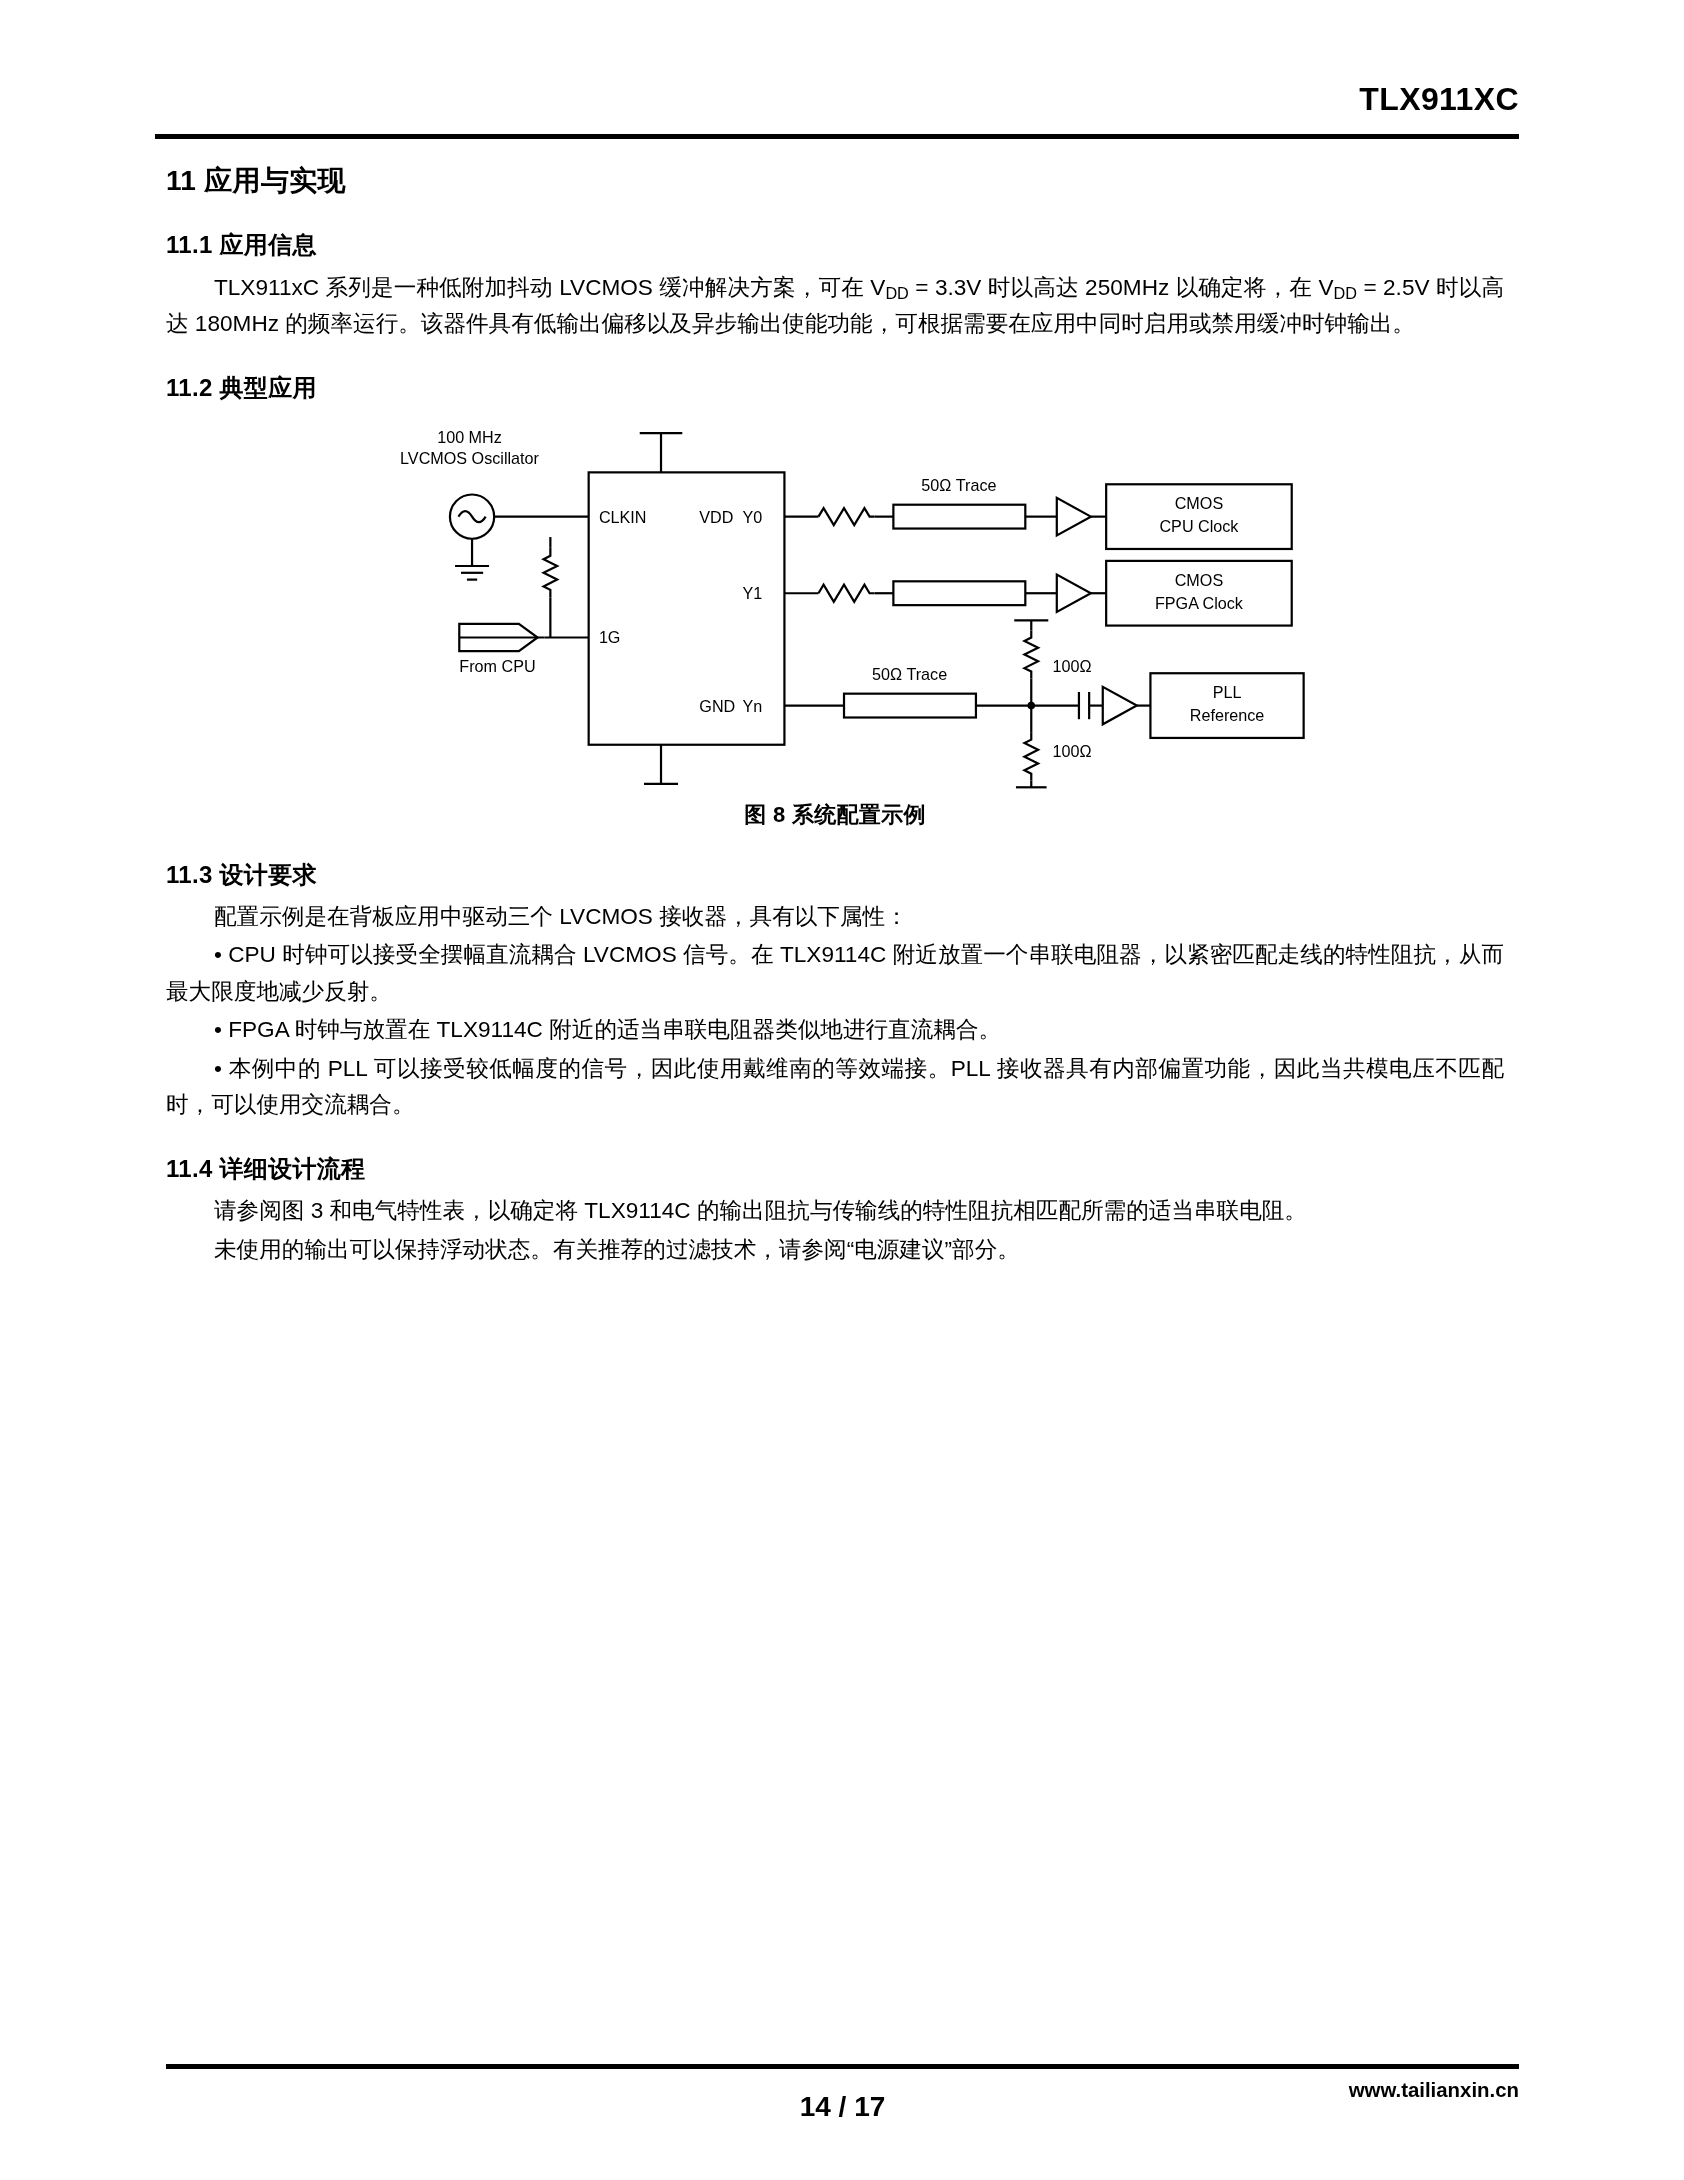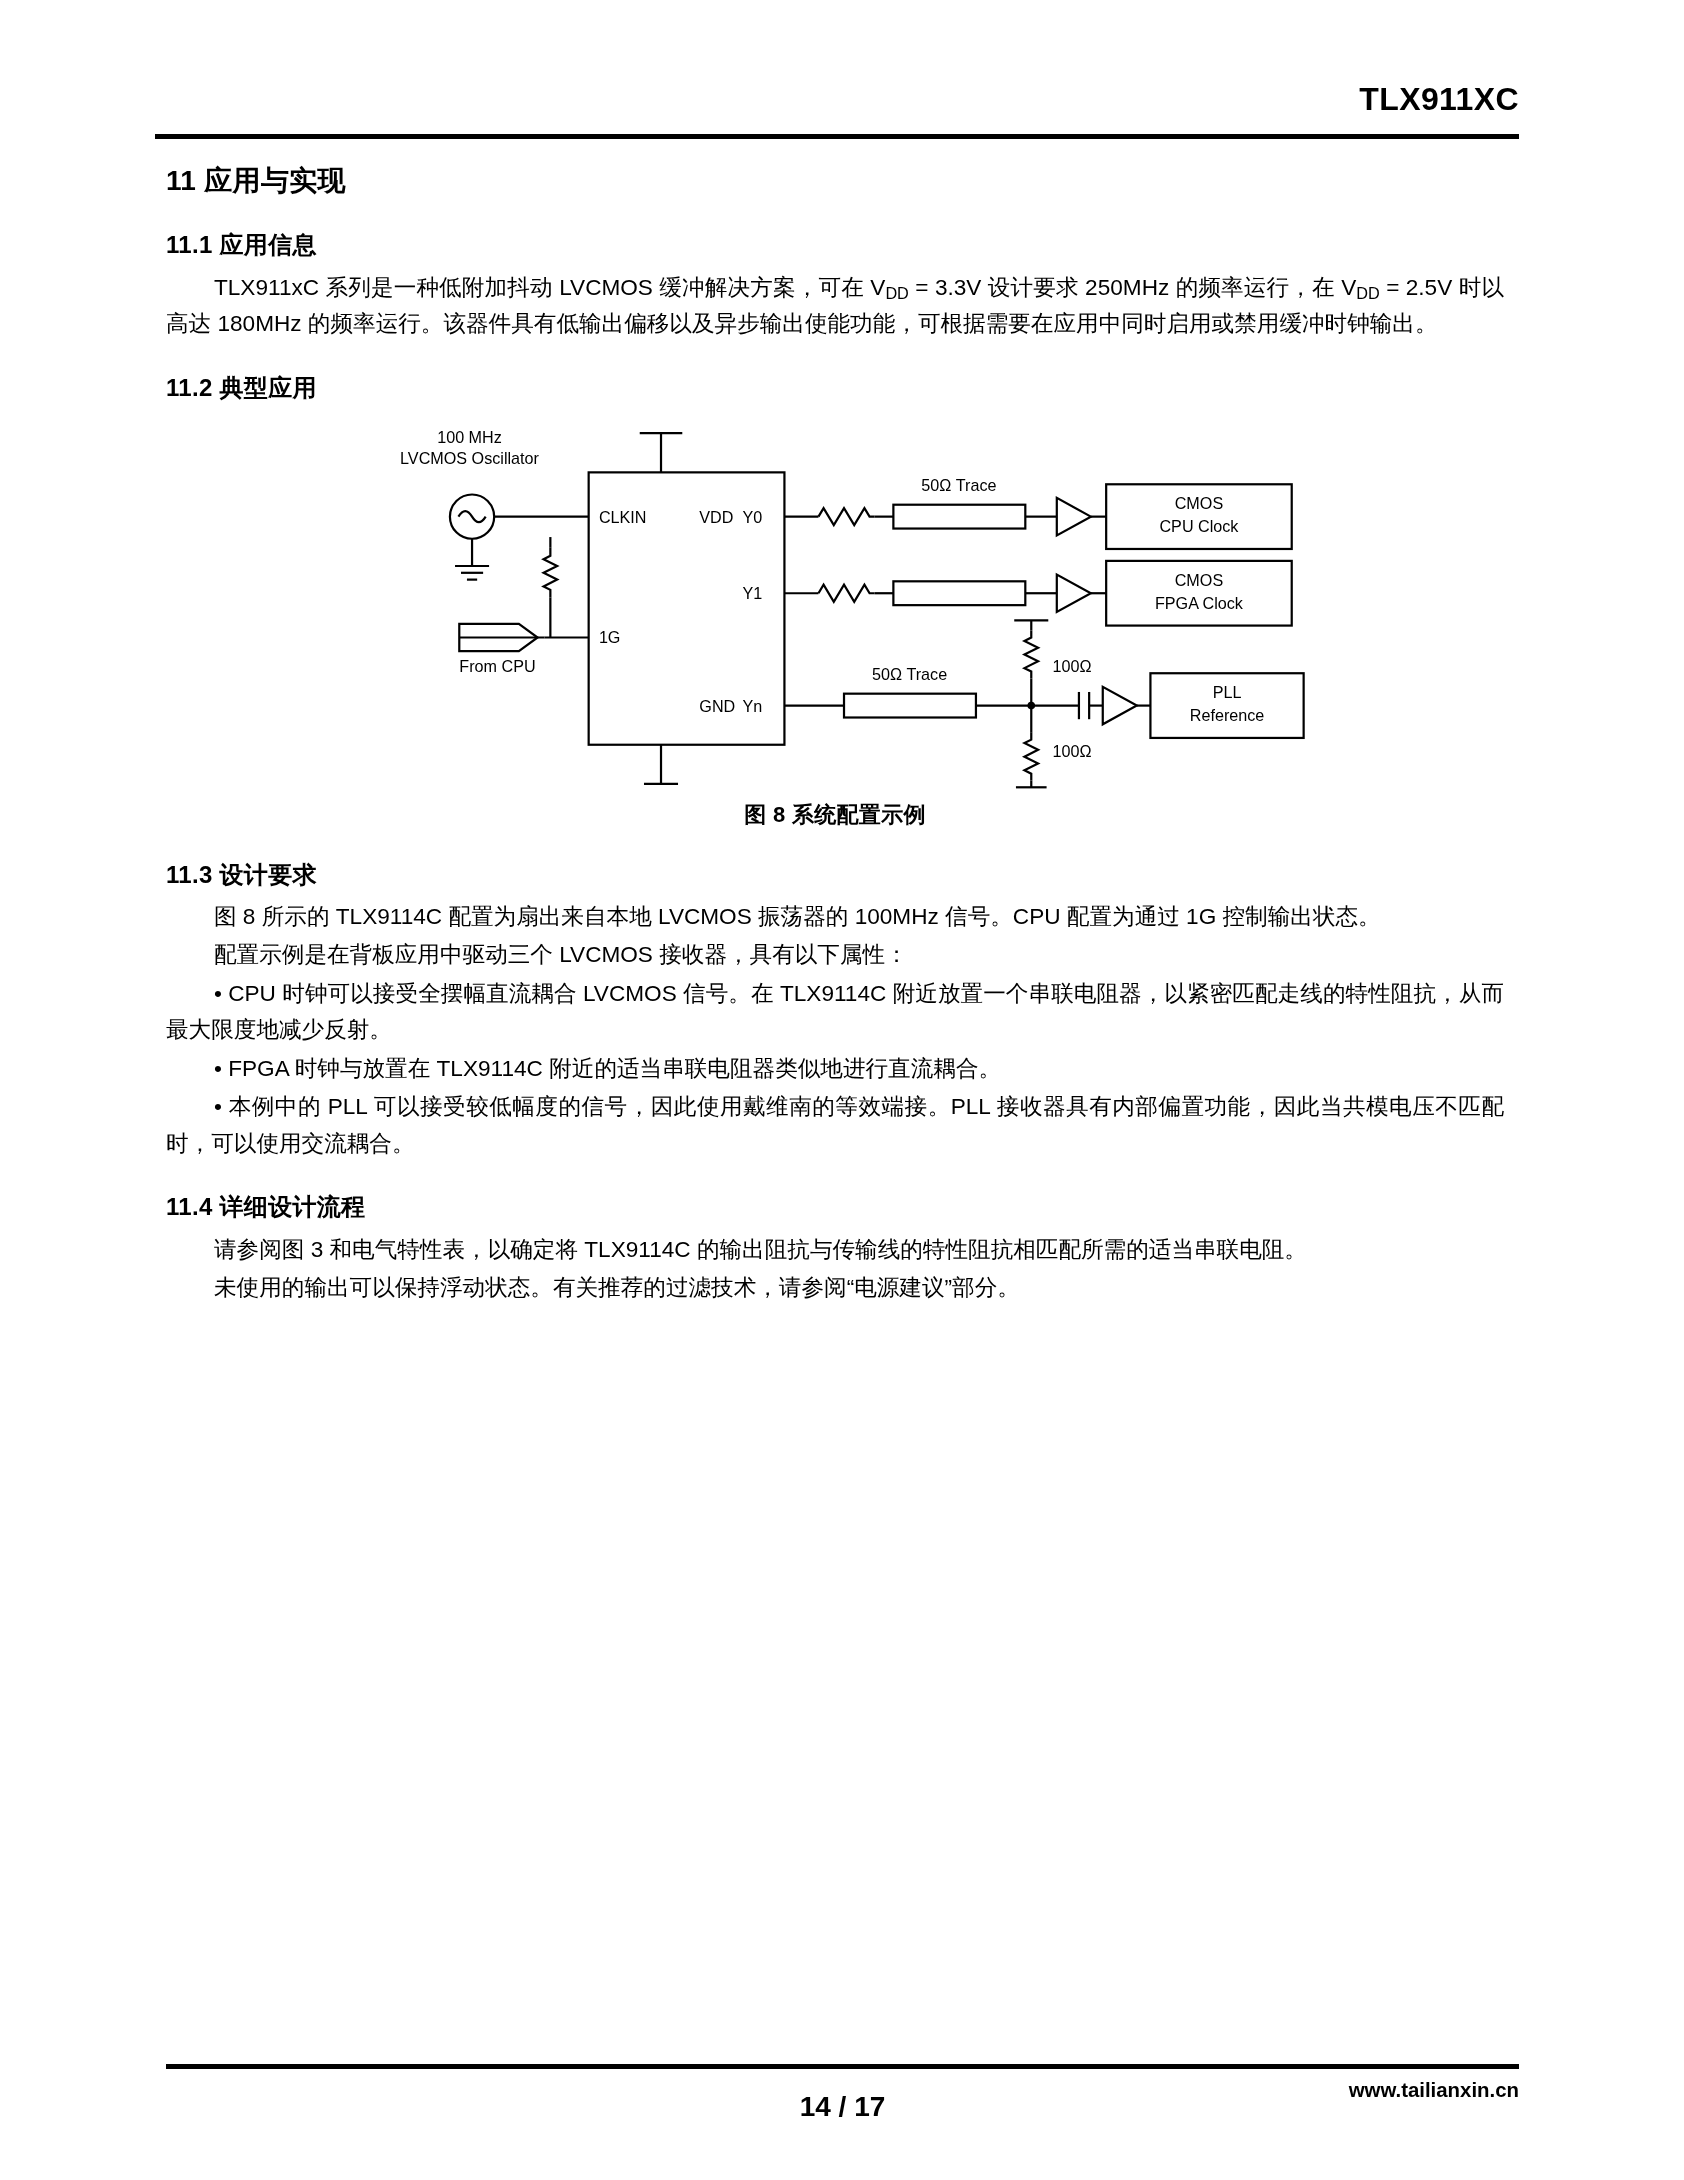--- a/index.html
+++ b/index.html
@@ -129,21 +129,21 @@
   <div class="header">
     <div class="header-title">TLX911XC</div>
     <div class="header-rule"></div>
   </div>
 
   <div class="content">
 
     <h2 class="sec">11 应用与实现</h2>
 
     <h3 class="subsec">11.1 应用信息</h3>
-    <p class="body indent"><span>TLX911xC 系列是一种低附加抖动 LVCMOS 缓冲解决方案，可在 V</span><sub>DD</sub><span> = 3.3V 设计要求 250MHz 的频率运行，在 V</span><sub>DD</sub><span> = 2.5V 时以高达 180MHz 的频率运行。该器件具有低输出偏移以及异步输出使能功能，可根据需要在应用中同时启用或禁用缓冲时钟输出。</span></p>
+    <p class="body indent"><span>TLX911xC 系列是一种低附加抖动 LVCMOS 缓冲解决方案，可在 V</span><sub>DD</sub><span> = 3.3V 时以高达 250MHz 以确定将，在 V</span><sub>DD</sub><span> = 2.5V 时以高达 180MHz 的频率运行。该器件具有低输出偏移以及异步输出使能功能，可根据需要在应用中同时启用或禁用缓冲时钟输出。</span></p>
 
     <h3 class="subsec">11.2 典型应用</h3>
 
     <div class="figure">
       <svg width="1005" height="366" viewBox="0 0 1180 430">
         <g stroke="#000" fill="none" stroke-width="2.6">
 
           <circle cx="163" cy="110" r="26"></circle>
           <path d="M147 110 q8 -13 16 0 q8 13 16 0" stroke-width="2.6"></path>
 
@@ -237,21 +237,20 @@
           <text x="1017" y="191" text-anchor="middle">CMOS</text>
           <text x="1017" y="218" text-anchor="middle">FPGA Clock</text>
           <text x="1050" y="323" text-anchor="middle">PLL</text>
           <text x="1050" y="350" text-anchor="middle">Reference</text>
         </g>
       </svg>
       <div class="figcaption">图 8 系统配置示例</div>
     </div>
 
     <h3 class="subsec">11.3 设计要求</h3>
-    <p class="body indent">图 8 所示的 TLX9114C 配置为扇出来自本地 LVCMOS 振荡器的 100MHz 信号。CPU 配置为通过 1G 控制输出状态。</p>
     <p class="body indent">配置示例是在背板应用中驱动三个 LVCMOS 接收器，具有以下属性：</p>
     <p class="body bullet">• CPU 时钟可以接受全摆幅直流耦合 LVCMOS 信号。在 TLX9114C 附近放置一个串联电阻器，以紧密匹配走线的特性阻抗，从而最大限度地减少反射。</p>
     <p class="body bullet">• FPGA 时钟与放置在 TLX9114C 附近的适当串联电阻器类似地进行直流耦合。</p>
     <p class="body bullet">• 本例中的 PLL 可以接受较低幅度的信号，因此使用戴维南的等效端接。PLL 接收器具有内部偏置功能，因此当共模电压不匹配时，可以使用交流耦合。</p>
 
     <h3 class="subsec">11.4 详细设计流程</h3>
     <p class="body indent">请参阅图 3 和电气特性表，以确定将 TLX9114C 的输出阻抗与传输线的特性阻抗相匹配所需的适当串联电阻。</p>
     <p class="body indent">未使用的输出可以保持浮动状态。有关推荐的过滤技术，请参阅“电源建议”部分。</p>
 
   </div>

